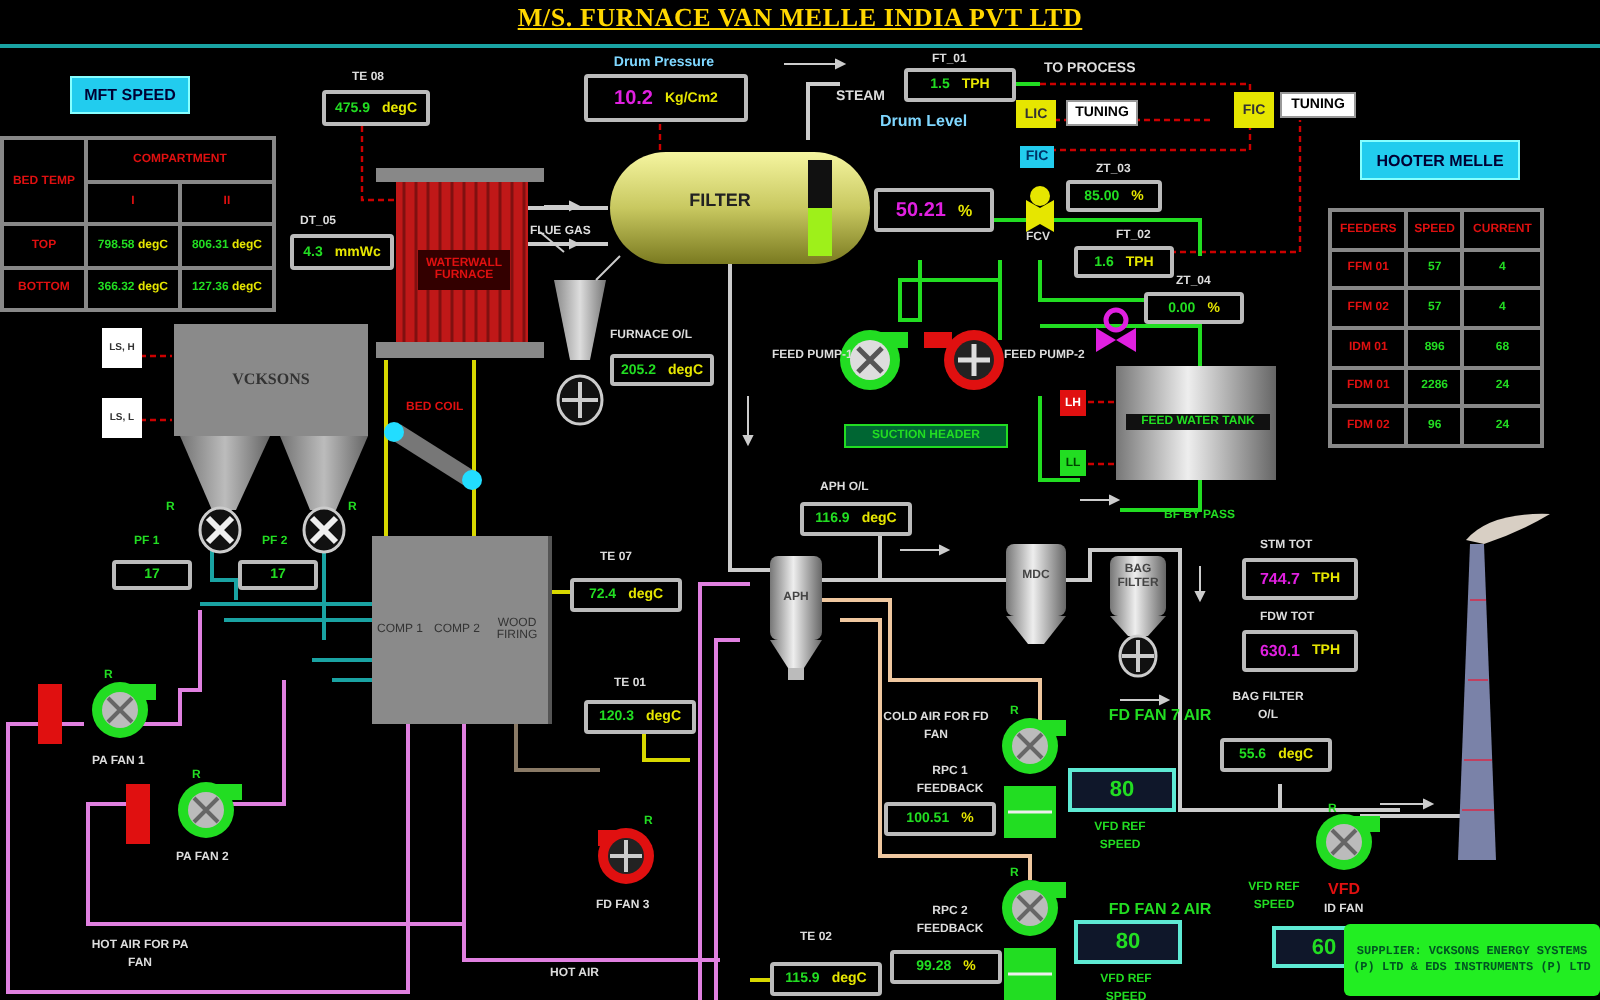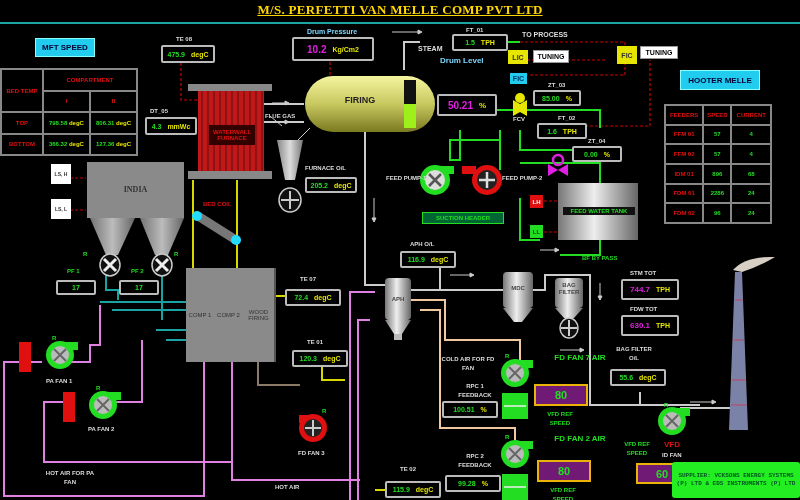--- a/index.html
+++ b/index.html
@@ -11,26 +11,26 @@
   .btn-cyan{position:absolute;background:#22ccee;color:#003;font-size:8px;font-weight:bold;display:flex;align-items:center;justify-content:center;border:1px solid #8ff;}
   .vbox{position:absolute;border:2px solid #bbb;border-radius:2px;background:#000;display:flex;align-items:center;justify-content:center;gap:6px;font-size:7px;font-weight:bold;}
   .g{color:#22dd22;} .y{color:#e6e600;} .m{color:#e020e0;} .r{color:#e01010;} .w{color:#ddd;} .c{color:#7fd7ff;}
   .lbl{position:absolute;font-size:6px;font-weight:bold;white-space:nowrap;}
   .lblc{text-align:center;}
   table.grid{border-collapse:collapse;position:absolute;}
   table.grid td{border:2px solid #888;text-align:center;font-size:6px;font-weight:bold;padding:0;}
   svg{position:absolute;left:0;top:0;}
   .tag{position:absolute;font-size:7px;font-weight:bold;display:flex;align-items:center;justify-content:center;}
   .comp{position:absolute;background:#8a8a8a;border-right:2px solid #555;font-size:6px;color:#333;display:flex;align-items:center;justify-content:center;text-align:center;}
-  .bigval{position:absolute;border:2px solid #eab308;background:#701a75;color:#22dd22;font-size:11px;font-weight:bold;display:flex;align-items:center;justify-content:center;}
+  .bigval{position:absolute;border:2px solid #5eead4;background:#0f172a;color:#22dd22;font-size:11px;font-weight:bold;display:flex;align-items:center;justify-content:center;}
 </style>
 </head>
 <body>
 
-<div class="title"><span>M/S. PERFETTI VAN MELLE COMP PVT LTD</span></div>
+<div class="title"><span>M/S. FURNACE VAN MELLE INDIA PVT LTD</span></div>
 <div class="topline"></div>
 
 <svg width="800" height="500">
 
   <g stroke="#c00" stroke-width="1.2" stroke-dasharray="3,2" fill="none">
     <path d="M181 48 V100 H200"></path>
     <path d="M330 62 V78"></path>
     <path d="M505 42 H625 V60"></path>
     <path d="M517 60 H605"></path>
     <path d="M510 75 H625 V62"></path>
@@ -333,21 +333,21 @@
   </div>
 
 <div class="tag r" style="left:209px;top:125px;width:46px;height:20px;background:#300;font-size:6px;text-align:center;">WATERWALL FURNACE</div>
 
 <div class="lbl c lblc" style="left:292px;top:28px;width:80px;font-size:7px;">Drum Pressure</div>
 <div class="vbox" style="left:292px;top:37px;width:78px;height:20px;font-size:10px;">
     <span class="m">10.2</span>
     <span class="y" style="font-size:7px">Kg/Cm2</span>
   </div>
 
-<div class="lbl lblc" style="left:330px;top:95px;width:60px;font-size:9px;color:#222;">FIRING</div>
+<div class="lbl lblc" style="left:330px;top:95px;width:60px;font-size:9px;color:#222;">FILTER</div>
 <div class="lbl w" style="left:265px;top:113px;">FLUE GAS</div>
 
 <div class="lbl w" style="left:418px;top:45px;font-size:7px;">STEAM</div>
 <div class="lbl w" style="left:466px;top:27px;">FT_01</div>
 <div class="vbox" style="left:452px;top:34px;width:52px;height:13px;">
     <span class="g">1.5</span>
     <span class="y">TPH</span>
   </div>
 <div class="lbl w" style="left:522px;top:31px;font-size:7px;">TO PROCESS</div>
 
@@ -424,21 +424,21 @@
         <td class="g">24</td>
       </tr>
   <tr>
         <td class="r">FDM 02</td>
         <td class="g">96</td>
         <td class="g">24</td>
       </tr>
 </tbody>
   </table>
 
-<div class="lbl lblc" style="left:87px;top:185px;width:97px;font-size:8px;color:#333;font-family:'Liberation Serif',serif;">INDIA</div>
+<div class="lbl lblc" style="left:87px;top:185px;width:97px;font-size:8px;color:#333;font-family:'Liberation Serif',serif;">VCKSONS</div>
 <div class="tag" style="left:51px;top:164px;width:20px;height:20px;background:#fff;color:#333;font-size:5px;">LS, H</div>
 <div class="tag" style="left:51px;top:199px;width:20px;height:20px;background:#fff;color:#333;font-size:5px;">LS, L</div>
 <div class="lbl r" style="left:203px;top:201px;">BED COIL</div>
 
 <div class="lbl g" style="left:67px;top:268px;">PF 1</div>
 <div class="vbox g" style="left:56px;top:280px;width:36px;height:11px;">
     <span>17</span>
   </div>
 <div class="lbl g" style="left:131px;top:268px;">PF 2</div>
 <div class="vbox g" style="left:119px;top:280px;width:36px;height:11px;">
@@ -520,21 +520,21 @@
 <div class="lbl w" style="left:400px;top:466px;">TE 02</div>
 <div class="vbox" style="left:385px;top:481px;width:52px;height:13px;">
     <span class="g">115.9</span>
     <span class="y">degC</span>
   </div>
 
 <div class="lbl g lblc" style="left:550px;top:352px;width:60px;font-size:8px;white-space:normal;line-height:11px;">FD FAN 7 AIR</div>
 <div class="bigval" style="left:534px;top:384px;width:50px;height:18px;">80</div>
 <div class="lbl g lblc" style="left:540px;top:410px;width:40px;white-space:normal;line-height:9px;">VFD REF SPEED</div>
 
-<div class="lbl g lblc" style="left:550px;top:433px;width:60px;font-size:8px;white-space:normal;line-height:11px;">FD FAN 2 AIR</div>
+<div class="lbl g lblc" style="left:550px;top:449px;width:60px;font-size:8px;white-space:normal;line-height:11px;">FD FAN 2 AIR</div>
 <div class="bigval" style="left:537px;top:460px;width:50px;height:18px;">80</div>
 <div class="lbl g lblc" style="left:543px;top:486px;width:40px;white-space:normal;line-height:9px;">VFD REF SPEED</div>
 
 <div class="lbl g lblc" style="left:617px;top:440px;width:40px;white-space:normal;line-height:9px;">VFD REF SPEED</div>
 <div class="lbl r" style="left:664px;top:440px;font-size:8px;">VFD</div>
 <div class="lbl w" style="left:662px;top:452px;">ID FAN</div>
 <div class="bigval" style="left:636px;top:463px;width:48px;height:17px;">60</div>
 
 <div class="abs" style="left:672px;top:462px;width:128px;height:36px;background:#22ee22;border-radius:3px;color:#052;font-family:'Liberation Mono',monospace;font-size:6px;font-weight:bold;display:flex;align-items:center;justify-content:center;text-align:center;line-height:8px;padding:0 3px;box-sizing:border-box;">SUPPLIER: VCKSONS ENERGY SYSTEMS (P) LTD &amp; EDS INSTRUMENTS (P) LTD</div>
 

